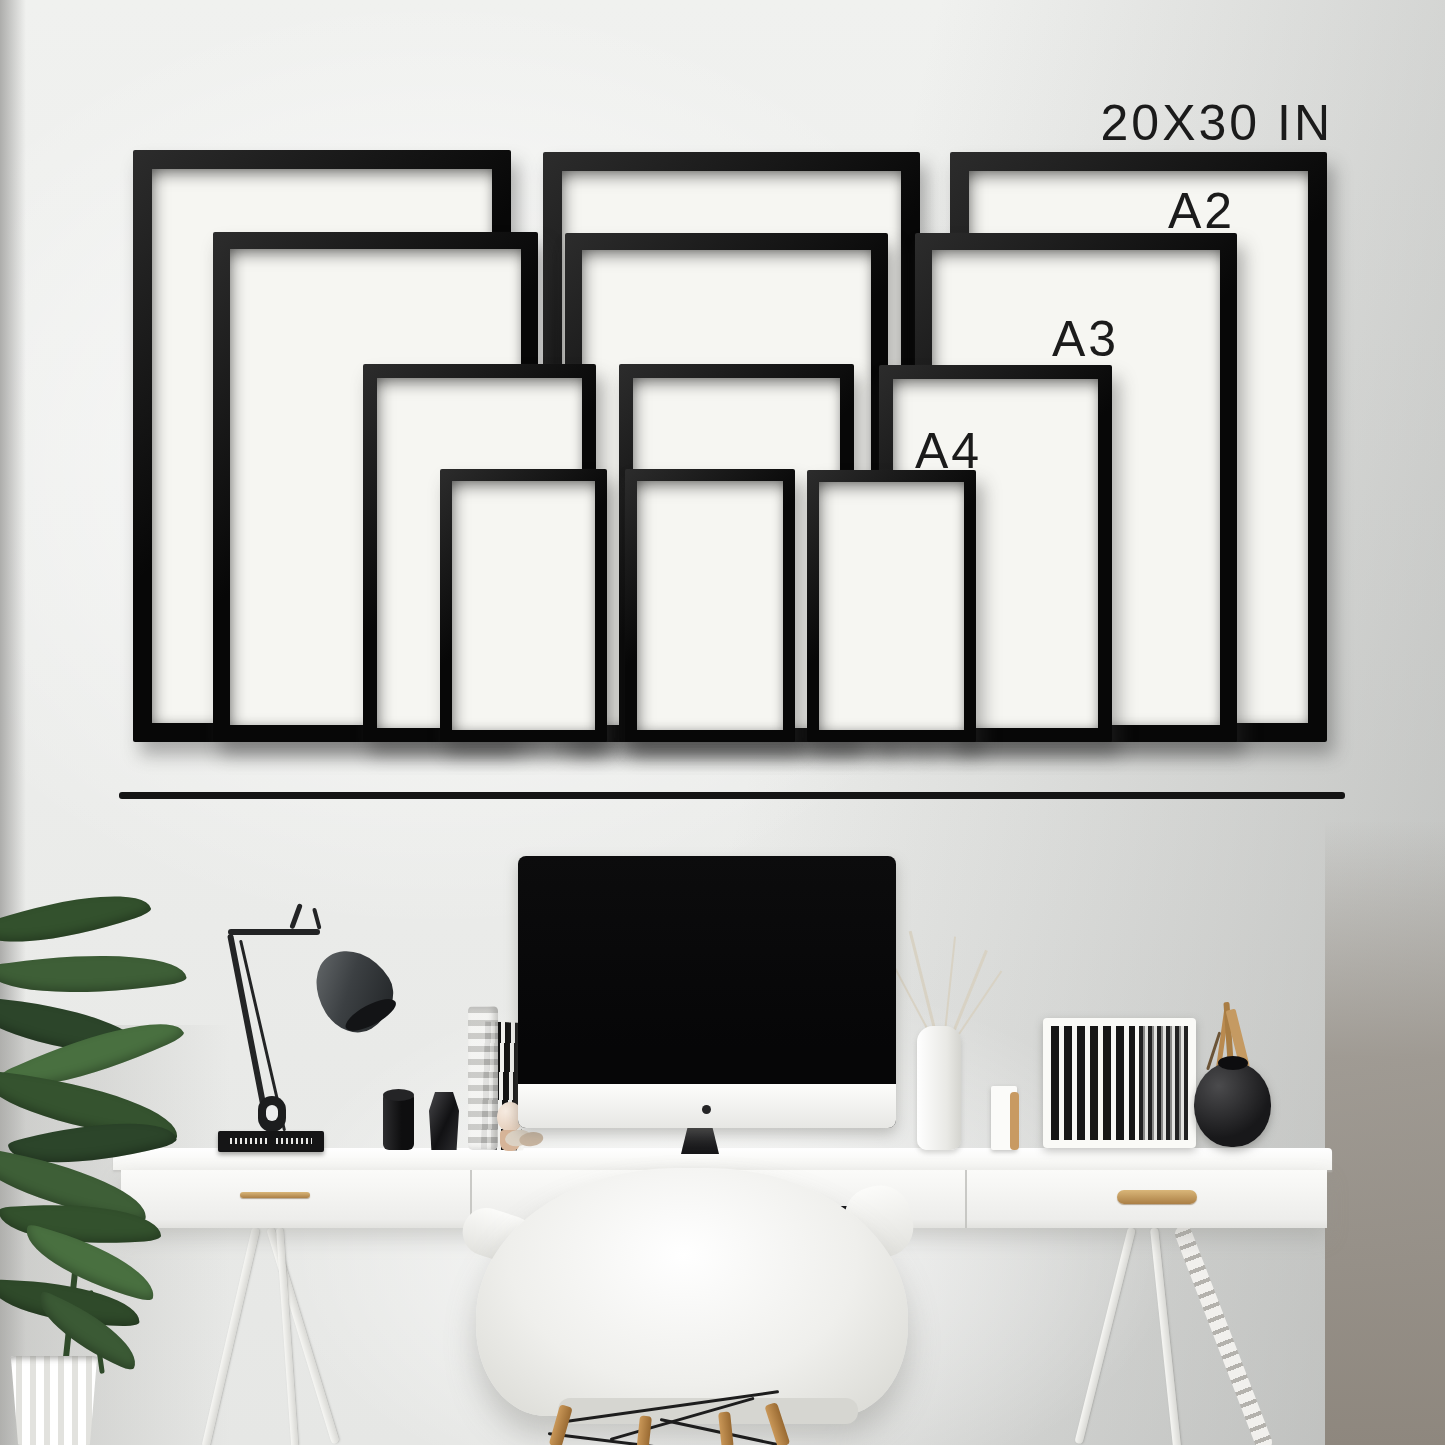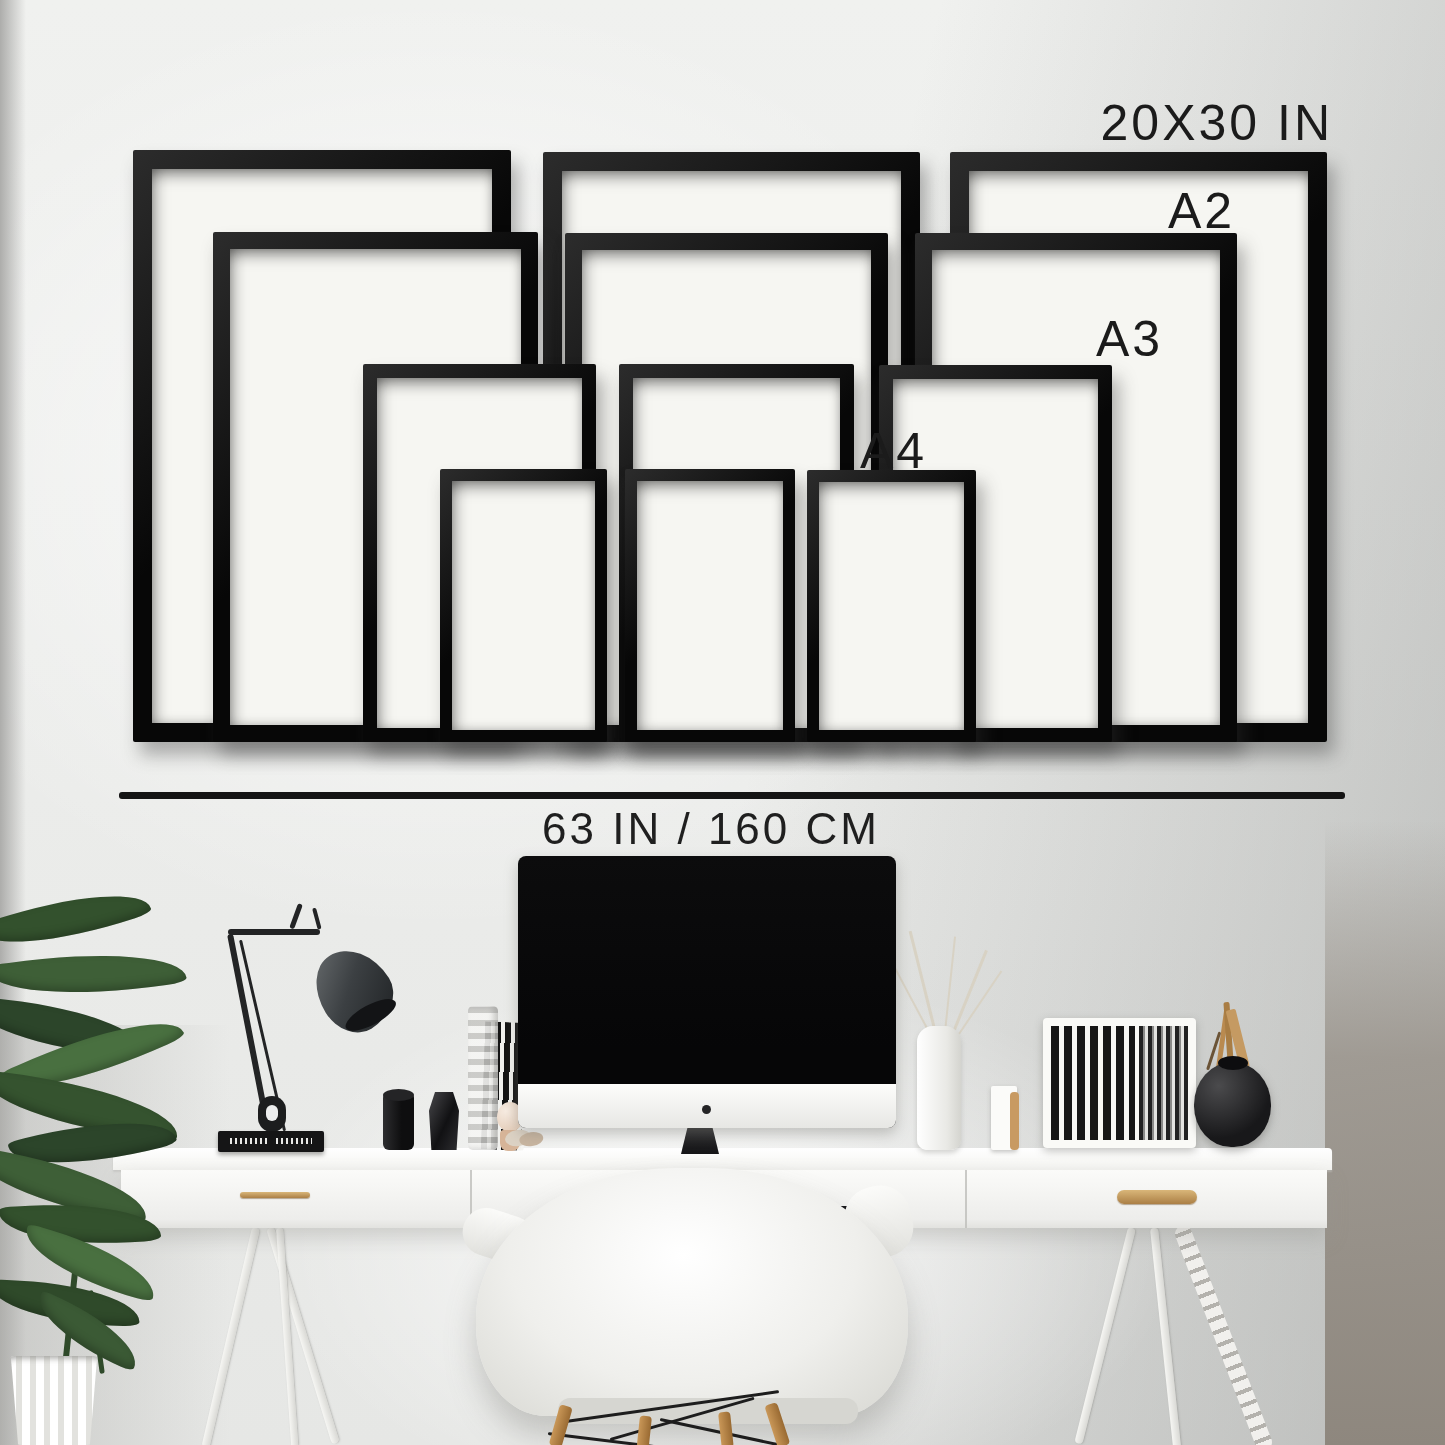--- a/index.html
+++ b/index.html
@@ -188,25 +188,24 @@
     </div>
   <div class="frame" style="left:625px;top:469px;width:170px;height:273px;--bw:12px;z-index:5">
       <div class="mat"></div>
     </div>
   <div class="frame" style="left:807px;top:470px;width:169px;height:272px;--bw:12px;z-index:5">
       <div class="mat"></div>
     </div>
 
   <span class="size-label" style="right:112px;top:94px">20X30 IN</span>
   <span class="size-label" style="left:1168px;top:182px">A2</span>
-  <span class="size-label" style="left:1096px;top:310px">A3</span>
-  <span class="size-label" style="left:860px;top:422px">A4</span>
+  <span class="size-label" style="left:1052px;top:310px">A3</span>
+  <span class="size-label" style="left:915px;top:422px">A4</span>
 
   <div id="ruler-line"></div>
-  <span id="ruler-label">63 IN / 160 CM</span>
 
   <div class="leg" style="left:252px;top:1228px;width:8px;height:225px;transform:rotate(13deg)"></div>
   <div class="leg" style="left:266px;top:1228px;width:8px;height:225px;transform:rotate(-17deg)"></div>
   <div class="leg" style="left:276px;top:1228px;width:7px;height:220px;transform:rotate(-4deg)"></div>
   <div class="leg" style="left:1128px;top:1228px;width:8px;height:222px;transform:rotate(14deg)"></div>
   <div class="leg" style="left:1150px;top:1228px;width:8px;height:222px;transform:rotate(-6deg)"></div>
   <div id="leg-chain"></div>
 
   <div class="abs" id="desk-top"></div>
   <div class="abs" id="desk-front">

